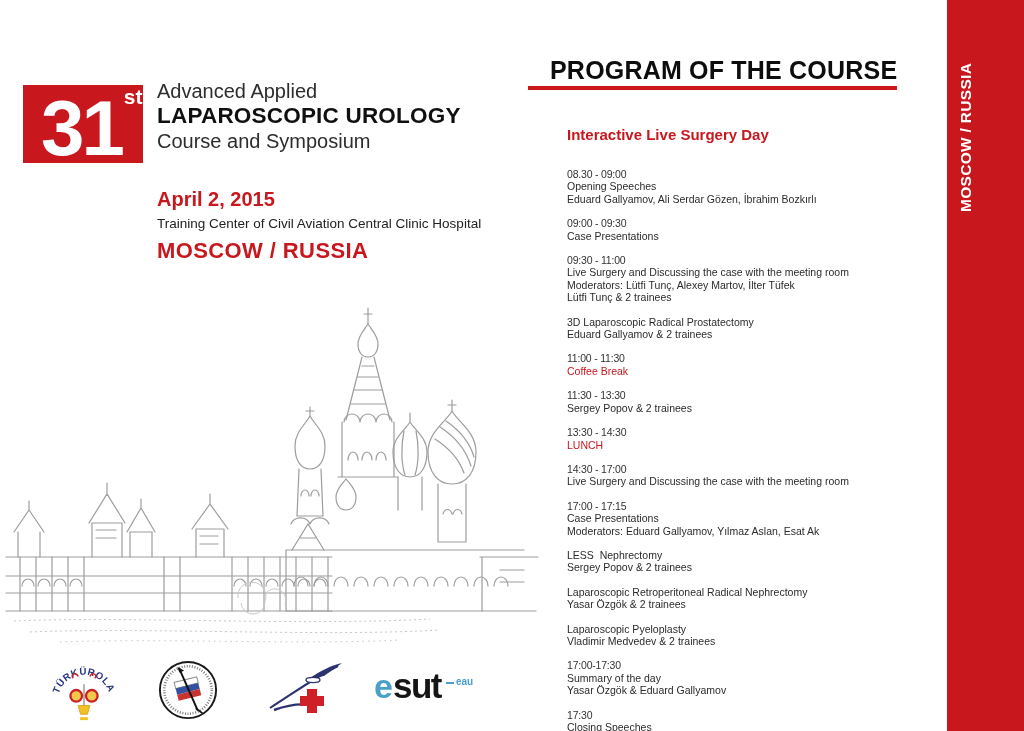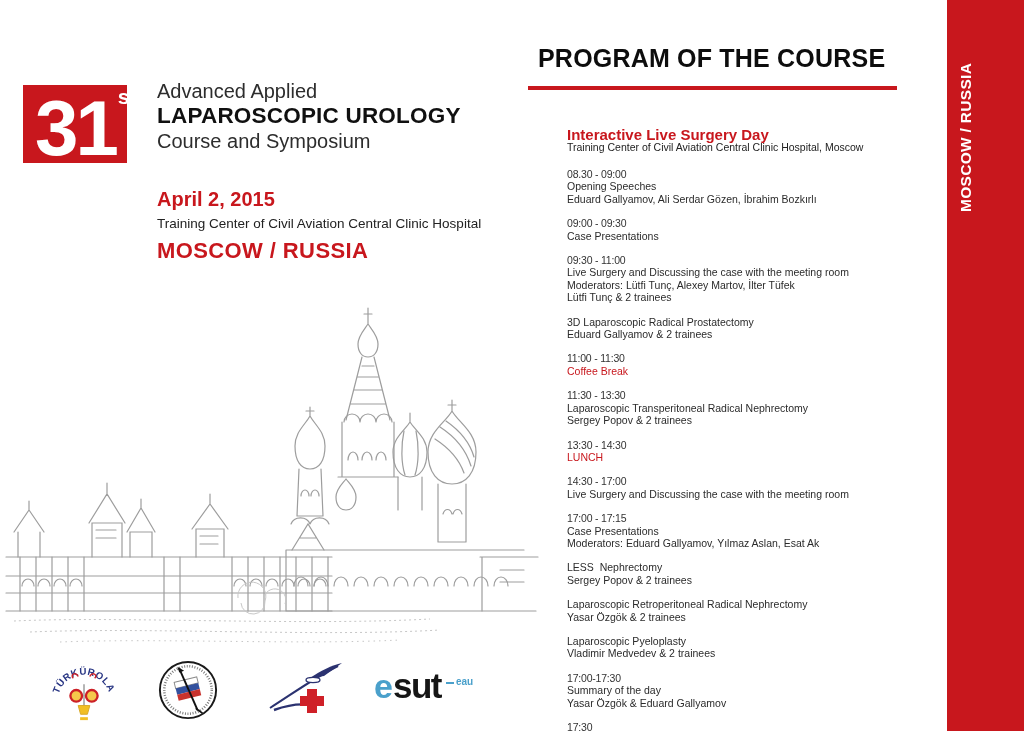--- a/index.html
+++ b/index.html
@@ -1,21 +1,21 @@
 <!DOCTYPE html>
 <html><head>
 <meta charset="utf-8">
 <style>
   html,body{margin:0;padding:0;background:#fff;}
   .page{position:relative;width:1024px;height:731px;background:#ffffff;overflow:hidden;
         font-family:"Liberation Sans",sans-serif;color:#222;}
 
   
-  .numbox{position:absolute;left:23px;top:85px;width:104px;height:78px;background:#c8171d;
-          color:#fff;display:flex;align-items:center;padding-left:12px;box-sizing:border-box;}
+  .numbox{position:absolute;left:23px;top:85px;width:120px;height:78px;background:#c8171d;
+          color:#fff;display:flex;align-items:center;padding-left:18px;box-sizing:border-box;}
   .numbox .n{font-size:78px;font-weight:bold;line-height:70px;letter-spacing:-3px;}
   .numbox sup{font-size:21px;font-weight:bold;position:relative;top:-24px;left:2px;letter-spacing:0;}
   .title-block{position:absolute;left:157px;top:80px;}
   .t1{font-size:20px;color:#2d2d2d;line-height:23px;}
   .t2{font-size:22.5px;font-weight:bold;color:#101010;line-height:26px;letter-spacing:0.2px;}
   .t3{font-size:20px;color:#2d2d2d;line-height:24px;}
   .date-line{position:absolute;left:157px;top:188px;font-size:20px;font-weight:bold;color:#c8171d;}
   .venue-line{position:absolute;left:157px;top:216px;font-size:13.5px;color:#222;}
   .city-line{position:absolute;left:157px;top:238px;font-size:22px;font-weight:bold;color:#c8171d;letter-spacing:0.4px;}
 
@@ -162,24 +162,23 @@
     <path d="M43 31 h10 v7 h7 v10 h-7 v7 h-10 v-7 h-7 v-10 h7 Z" fill="#cf2028"></path>
   </svg>
 
   <div class="logo" id="logo-esut">
     <span class="esut-e">e</span>
       <span class="esut-sut">sut</span>
     <span class="esut-dash"></span>
     <span class="esut-eau">eau</span>
   </div>
 
-  <h1 class="prog-title" style="margin:0;">PROGRAM OF THE COURSE</h1>
+  <h1 class="prog-title" style="margin:12px;">PROGRAM OF THE COURSE</h1>
   <div class="prog-rule"></div>
   <h2 class="day-title" style="margin:0;">Interactive Live Surgery Day</h2>
-  <div class="day-venue">Training Center of Civil Aviation Central Clinic Hospital, Moscow</div>
 
   <div class="schedule">
     <div class="srow">
       <div class="stime">08.30 - 09:00</div>
       <div class="slines">
           <div class="sline">Opening Speeches</div>
           <div class="sline">Eduard Gallyamov, Ali Serdar Gözen, İbrahim Bozkırlı</div>
         </div>
     </div>
 
@@ -210,21 +209,20 @@
     <div class="srow">
       <div class="stime">11:00 - 11:30</div>
       <div class="slines hl">
           <div class="sline">Coffee Break</div>
         </div>
     </div>
 
     <div class="srow">
       <div class="stime">11:30 - 13:30</div>
       <div class="slines">
-          <div class="sline">Laparoscopic Transperitoneal Radical Nephrectomy</div>
           <div class="sline">Sergey Popov &amp; 2 trainees</div>
         </div>
     </div>
 
     <div class="srow">
       <div class="stime">13:30 - 14:30</div>
       <div class="slines hl">
           <div class="sline">LUNCH</div>
         </div>
     </div>

